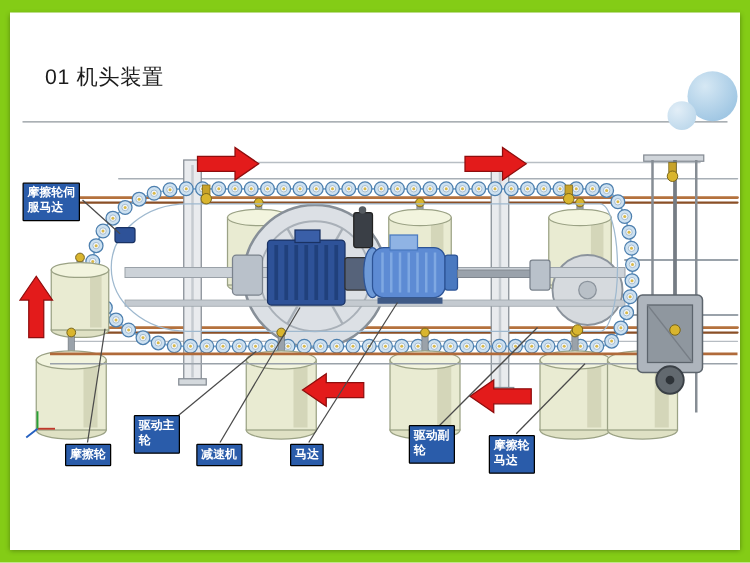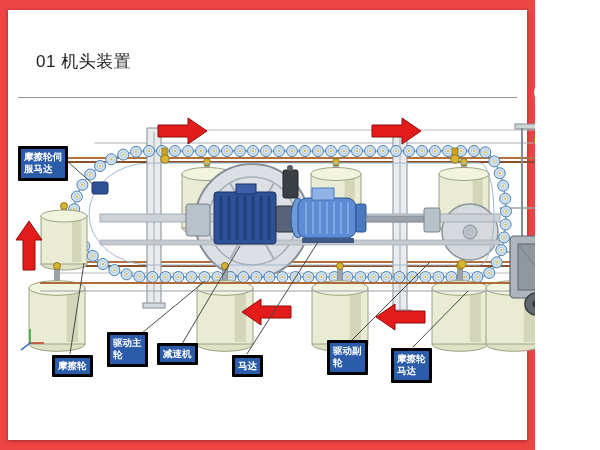--- a/index.html
+++ b/index.html
@@ -1,28 +1,28 @@
 <!DOCTYPE html>
 <html><head>
 <meta charset="utf-8">
 <style>
   html,body{margin:0;padding:0}
-  .page{position:relative;width:535px;height:450px;background:#ef4444;
+  .page{position:relative;width:600px;height:450px;background:#84cc16;
         font-family:"Liberation Sans","DejaVu Sans",sans-serif;overflow:hidden}
   .slide{position:absolute;left:8px;top:10px;right:8px;bottom:10px;background:#ffffff;
          box-shadow:0 1px 4px rgba(0,0,0,.35)}
   .title{position:absolute;left:36px;top:50px;font-size:17px;color:#1c1c1c;letter-spacing:.5px}
   .divider{position:absolute;left:18px;right:18px;top:97px;border-top:1px solid #8f969c}
   .circle-lg{position:absolute;left:550px;top:57px;width:40px;height:40px;border-radius:50%;
              background:radial-gradient(circle at 35% 30%,#d6e8f4,#8fbcde)}
   .circle-sm{position:absolute;left:534px;top:81px;width:23px;height:23px;border-radius:50%;
              background:radial-gradient(circle at 35% 30%,#e2eef7,#b3d2e8)}
   svg.diagram{position:absolute;left:0;top:0}
   .dlabel{position:absolute;background:#2a5caa;color:#fff;font-size:9.5px;font-weight:bold;
-          line-height:1.3;padding:2px 3px;border:3px solid #000000;white-space:pre-line;
+          line-height:1.3;padding:2px 3px;border:1px solid #000000;white-space:pre-line;
           text-align:left;border-radius:1px}
 </style>
 </head>
 <body>
 
 <div class="page">
   <div class="slide"></div>
 
   <div class="title">01 机头装置</div>
   <div class="divider"></div>
@@ -467,19 +467,19 @@
       <line x1="30" y1="343" x2="30" y2="329" stroke="#27a035"></line>
       <line x1="30" y1="343" x2="21" y2="350" stroke="#2560c0"></line>
     </g>
   </svg>
 
   <div class="dlabel" style="left:18px;top:146px">摩擦轮伺
 服马达</div>
   <div class="dlabel" style="left:52px;top:355px">摩擦轮</div>
   <div class="dlabel" style="left:107px;top:332px">驱动主
 轮</div>
-  <div class="dlabel" style="left:157px;top:343px">减速机</div>
+  <div class="dlabel" style="left:157px;top:355px">减速机</div>
   <div class="dlabel" style="left:232px;top:355px">马达</div>
   <div class="dlabel" style="left:327px;top:340px">驱动副
 轮</div>
   <div class="dlabel" style="left:391px;top:348px">摩擦轮
 马达</div>
 </div>
 
 </body></html>

